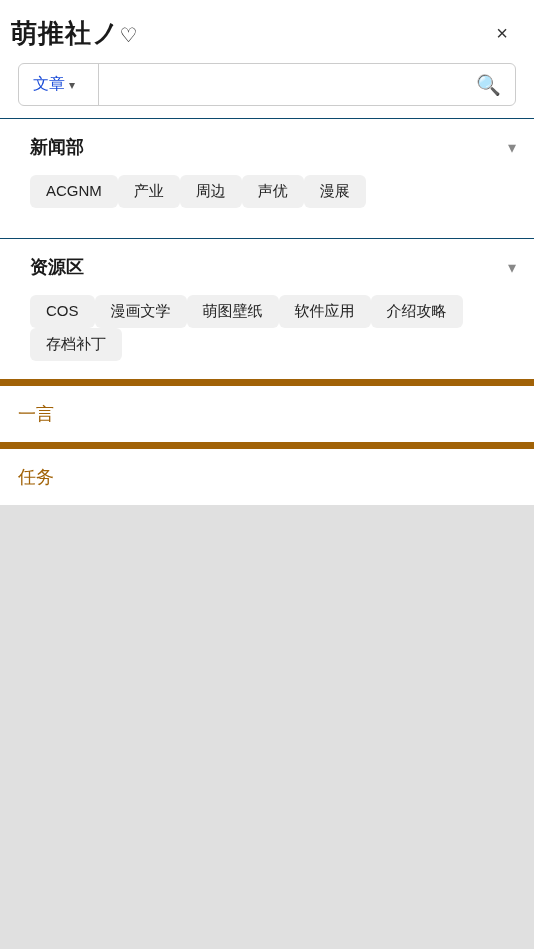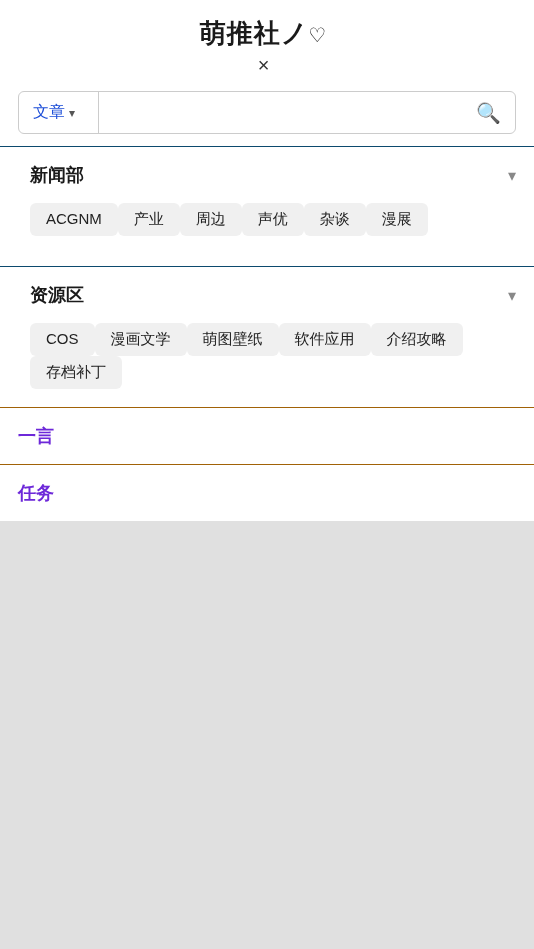--- a/index.html
+++ b/index.html
@@ -25,21 +25,20 @@
     }
 
     
     .header {
       display: flex;
       align-items: center;
       justify-content: space-between;
       padding: 16px 18px 12px 11px;
       background: #fff;
       border-bottom: none;
-      flex-direction: column;
     }
 
     .logo-text {
       font-size: 26px;
       font-weight: bold;
       color: #1a1a1a;
       letter-spacing: 1px;
     }
 
     .logo-heart {
@@ -151,23 +150,23 @@
       font-size: 15px;
       color: #222;
       cursor: pointer;
       white-space: nowrap;
     }
 
     
     .menu-item {
       padding: 16px 18px;
       font-size: 18px;
-      font-weight: 700;
-      color: #6d28d9;
-      border-top: 1px solid #a16207;
+      font-weight: 400;
+      color: #a16207;
+      border-top: 7px solid #a16207;
       cursor: pointer;
     }
 
     
     .bottom-area {
       width: 534px;
       height: 420px;
       background: #e0e0e0;
     }
   </style>
@@ -197,21 +196,20 @@
   <div class="section">
     <div class="section-header">
       <span class="section-title">新闻部</span>
       <span class="section-chevron">▾</span>
     </div>
     <div class="tags-container">
       <span class="tag">ACGNM</span>
       <span class="tag">产业</span>
       <span class="tag">周边</span>
       <span class="tag">声优</span>
-      <span class="tag">杂谈</span>
       <span class="tag">漫展</span>
     </div>
   </div>
 
   <div class="section">
     <div class="section-header">
       <span class="section-title">资源区</span>
       <span class="section-chevron">▾</span>
     </div>
     <div class="tags-container">

